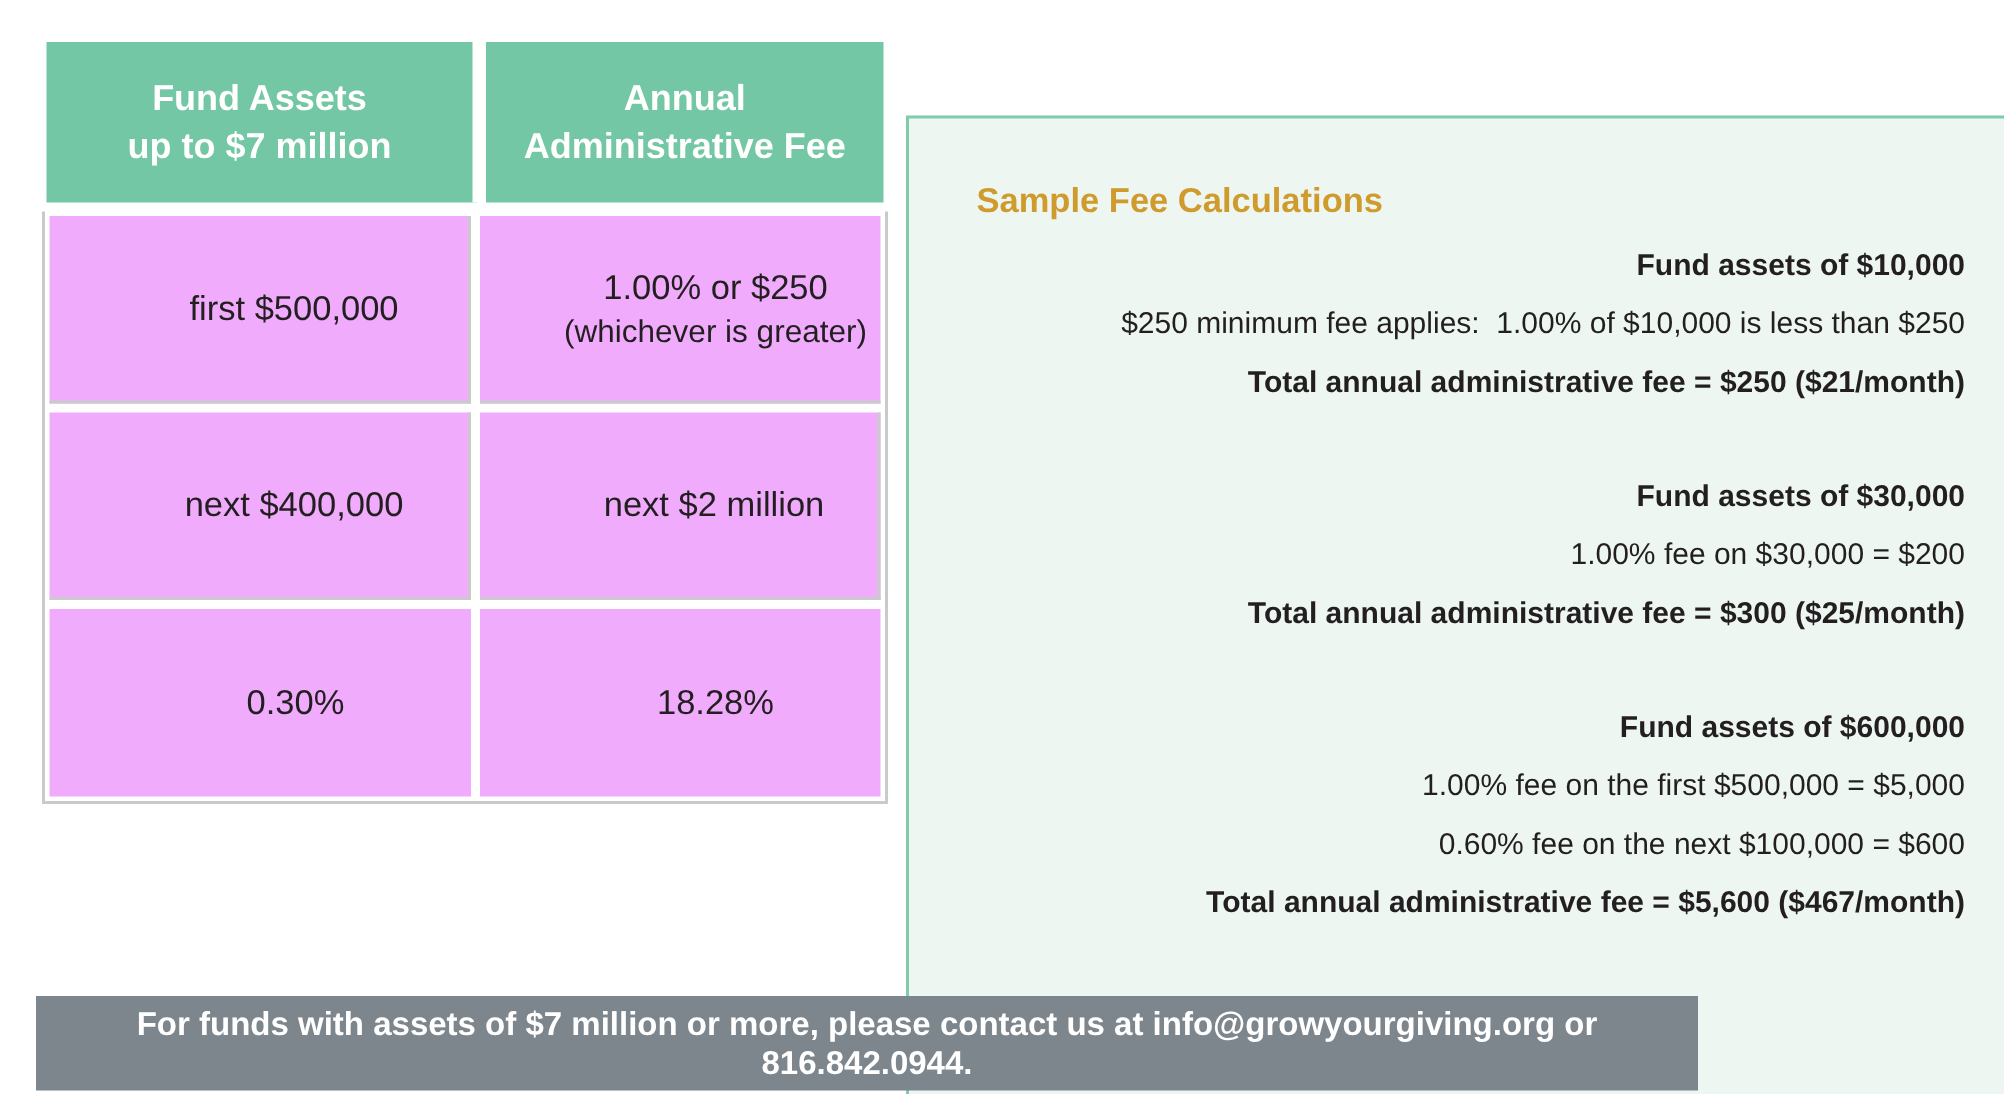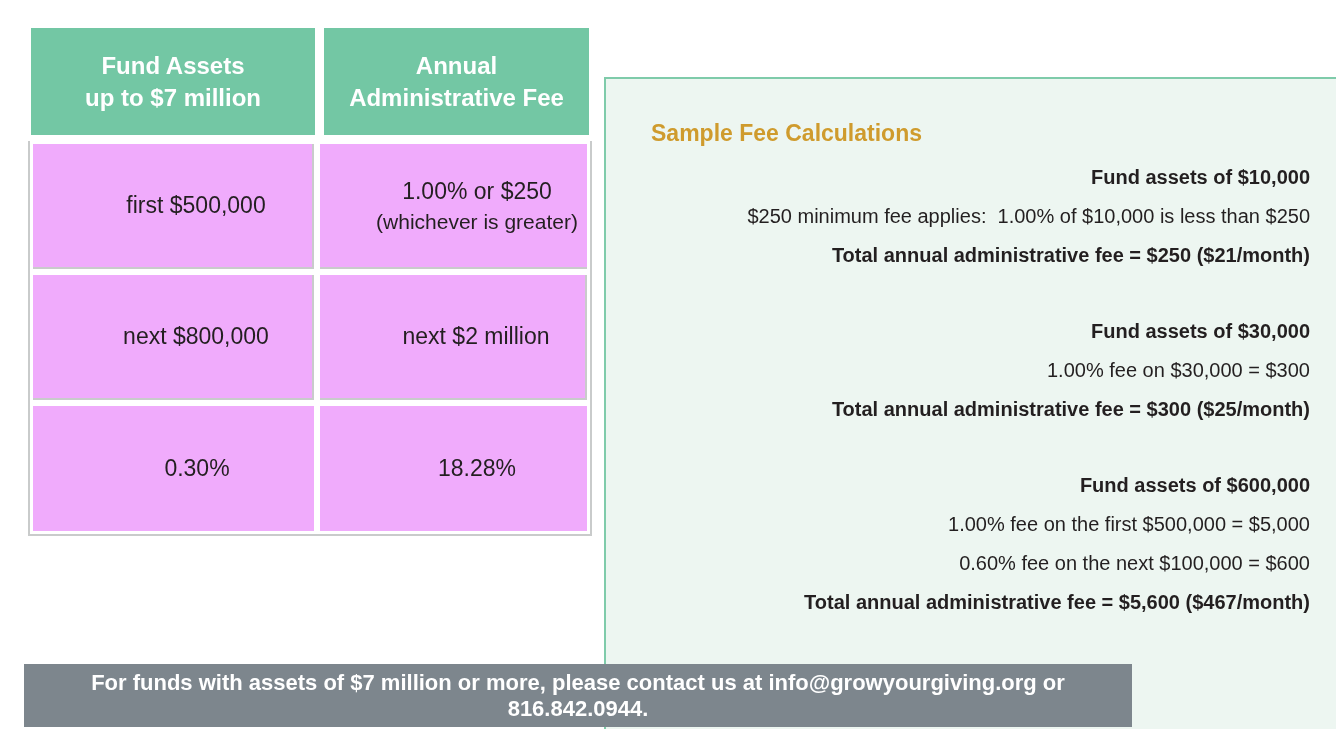--- a/index.html
+++ b/index.html
@@ -124,21 +124,21 @@
 up to $7 million</div>
       <div class="hcell c2">Annual
 Administrative Fee</div>
     </div>
     <div class="fee-body">
       <div class="cell assets">first $500,000</div>
       <div class="cell fee">
         <div>1.00% or $250</div>
         <div class="fee-note">(whichever is greater)</div>
       </div>
-      <div class="cell assets">next $800,000</div>
+      <div class="cell assets">next $400,000</div>
       <div class="cell assets">next $2 million</div>
       <div class="cell fee">
         <div>0.30%</div>
 
       </div>
       <div class="cell fee">
         <div>18.28%</div>
 
       </div>
     </div>
@@ -148,21 +148,21 @@
     <div class="panel-title">Sample Fee Calculations</div>
 
     <div class="calc-group">
       <div class="calc-heading">Fund assets of $10,000</div>
       <div class="calc-line">$250 minimum fee applies:  1.00% of $10,000 is less than $250</div>
       <div class="calc-total">Total annual administrative fee = $250 ($21/month)</div>
     </div>
 
     <div class="calc-group">
       <div class="calc-heading">Fund assets of $30,000</div>
-      <div class="calc-line">1.00% fee on $30,000 = $300</div>
+      <div class="calc-line">1.00% fee on $30,000 = $200</div>
       <div class="calc-total">Total annual administrative fee = $300 ($25/month)</div>
     </div>
 
     <div class="calc-group">
       <div class="calc-heading">Fund assets of $600,000</div>
       <div class="calc-line">1.00% fee on the first $500,000 = $5,000</div>
       <div class="calc-line">0.60% fee on the next $100,000 = $600</div>
       <div class="calc-total">Total annual administrative fee = $5,600 ($467/month)</div>
     </div>
   </div>

